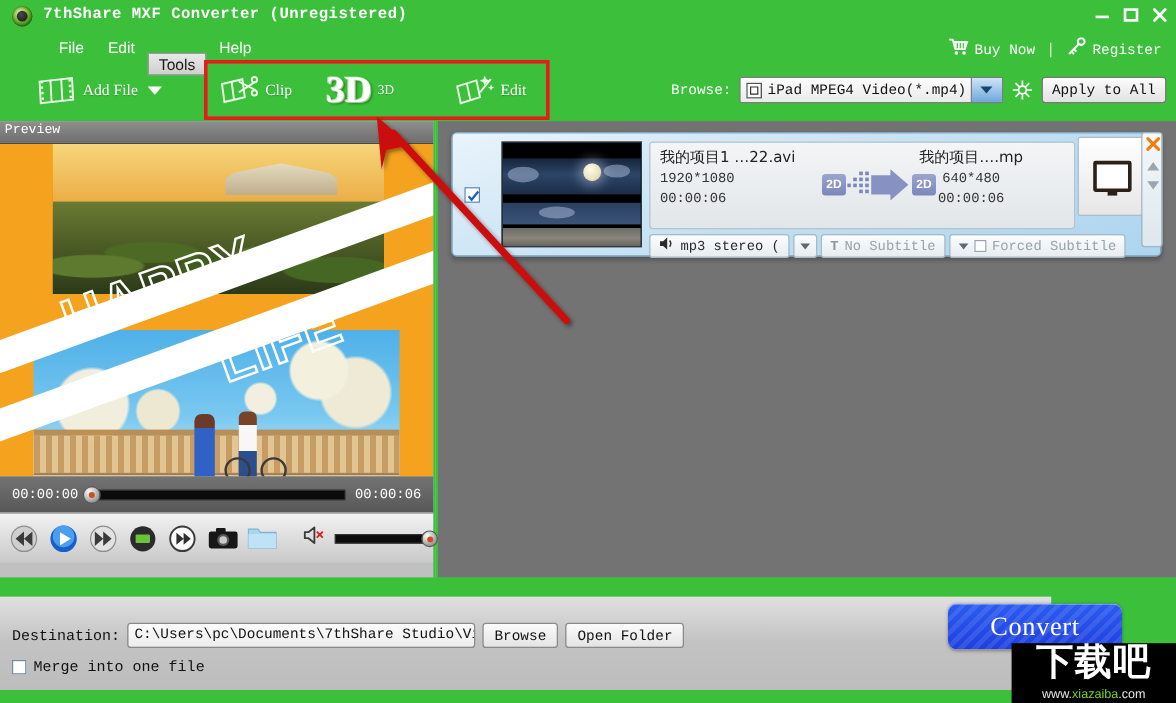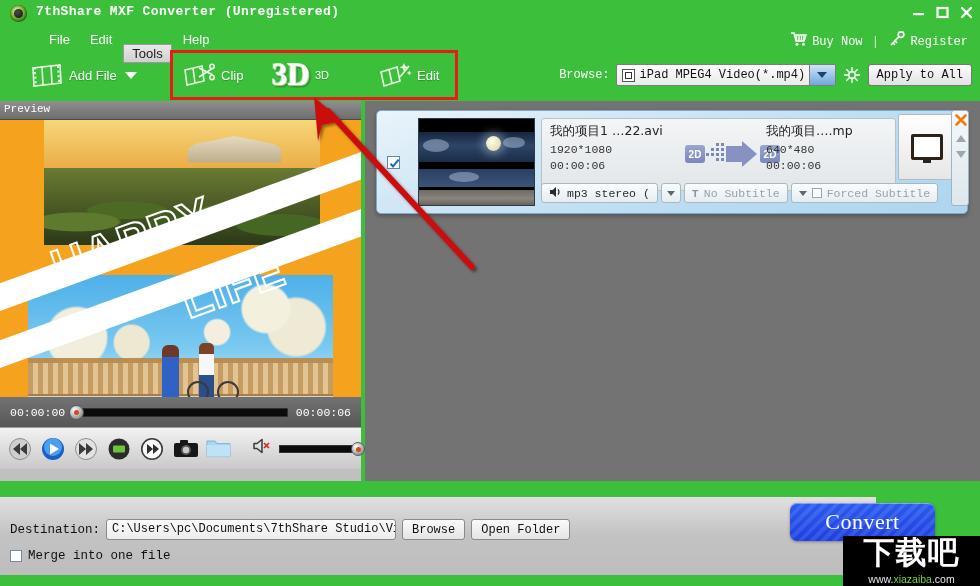--- a/index.html
+++ b/index.html
@@ -42,21 +42,21 @@
     border:1px solid #9a9a9a; padding:1px 8px;margin-top:29px;
   }
 
   
   .toolbar{ position:absolute; left:0; top:52px; width:980px; height:48px; }
   .tb-btn{
     position:absolute; display:flex; align-items:center; gap:5px; cursor:pointer;
     color:#fff; font-size:13px; white-space:nowrap; top:9px;
   }
   .tb-ico{ width:34px; height:28px; position:relative; }
-  .tb-label{ font-family:Liberation Sans, sans-serif; text-shadow:0 1px 1px rgba(0,0,0,.25); }
+  .tb-label{ font-family:Liberation Serif, serif; text-shadow:0 1px 1px rgba(0,0,0,.25); }
   .caret{ width:0;height:0;border-left:6px solid transparent;border-right:6px solid transparent;border-top:7px solid #fff; margin-left:3px; }
 
   .logo3d{
     font-family:"Liberation Serif", serif; font-size:31px; font-weight:bold; color:#fff;
     text-shadow:1px 1px 0 #9ad08a, 2px 2px 2px rgba(0,0,0,.35), -1px -1px 0 #d9f0cf;
     line-height:28px;
   }
 
   
   .annot-rect{
@@ -220,21 +220,21 @@
   .th-moon{ position:absolute; left:58%; top:17px; width:15px; height:15px; border-radius:50%;
     background:radial-gradient(circle at 38% 35%, #fffbe8, #e9e2bf 60%, #c9c0a0); box-shadow:0 0 9px 4px rgba(220,230,255,.35); }
   .th-cloud{ position:absolute; border-radius:50%; background:rgba(190,205,230,.45); }
 
   .fc-info{
     position:absolute; left:164px; top:7px; width:355px; height:73px;
     border:1px solid #b7c3cc; border-radius:3px;
     background:linear-gradient(#f3f5f6,#e2e6e9);
   }
   .fi-src{ position:absolute; left:8px; top:4px; }
-  .fi-dst{ position:absolute; left:224px; top:4px; }
+  .fi-dst{ position:absolute; left:224px; top:4px;text-align:center; }
   .fi-name{ font-size:12.5px; color:#222; white-space:nowrap; font-family:"DejaVu Sans", sans-serif; }
   .fi-meta{ font-size:11.5px; color:#333; margin-top:3px; white-space:nowrap; }
   .badge2d{
     position:absolute; top:26px; width:20px; height:18px; border-radius:3px;
     background:linear-gradient(#9aa5cf,#7b87bb); color:#fff; font-size:10px; font-weight:bold;
     display:flex; align-items:center; justify-content:center; font-family:"Liberation Sans", sans-serif;
   }
   .badge2d.b1{ left:143px; } .badge2d.b2{ left:218px; }
   .conv-arrow{ position:absolute; left:164px; top:22px; }
 
@@ -243,21 +243,21 @@
     border:1px solid #b0bcc5; background:linear-gradient(#ffffff,#e6e6e6); border-radius:2px;
     display:flex; align-items:center; justify-content:center;
   }
   .dev-ico{ width:32px; height:26px; border:3px solid #2b2118; border-radius:2px; background:#fff; position:relative; }
   .dev-ico::after{ content:""; position:absolute; left:50%; bottom:-6px; transform:translateX(-50%); width:8px; height:3px; background:#2b2118; }
 
   .fc-audiorow{ position:absolute; left:164px; top:72px; display:flex; align-items:center; gap:3px; }
   .pill{
     height:20px; display:flex; align-items:center; gap:5px; padding:0 7px;
     border:1px solid #aab8c2; border-radius:3px; background:linear-gradient(#fbfdfe,#e6ecf0);
-    font-size:11.5px; color:#2b2b2b; white-space:nowrap; cursor:pointer;
+    font-size:11.5px; color:#2b2b2b; white-space:nowrap; cursor:pointer;margin-top:12px;
   }
   .pill.dim{ color:#97a3ab; }
   .pill.drop{ padding:0 5px; }
   .pill i.dn{ width:0;height:0;border-left:4px solid transparent;border-right:4px solid transparent;border-top:5px solid #5a6a74; }
   .side-rail{
     position:absolute; left:586px; top:9px; width:18px; height:96px;
     border:1px solid #9fb4c2; border-radius:3px; background:linear-gradient(#f4f8fa,#dde7ed);
   }
   .rail-x{ position:absolute; left:2px; top:2px; width:14px; height:14px; cursor:pointer; }
   .rail-up,.rail-dn{ position:absolute; left:4px; width:0;height:0;border-left:5px solid transparent;border-right:5px solid transparent; cursor:pointer; }

